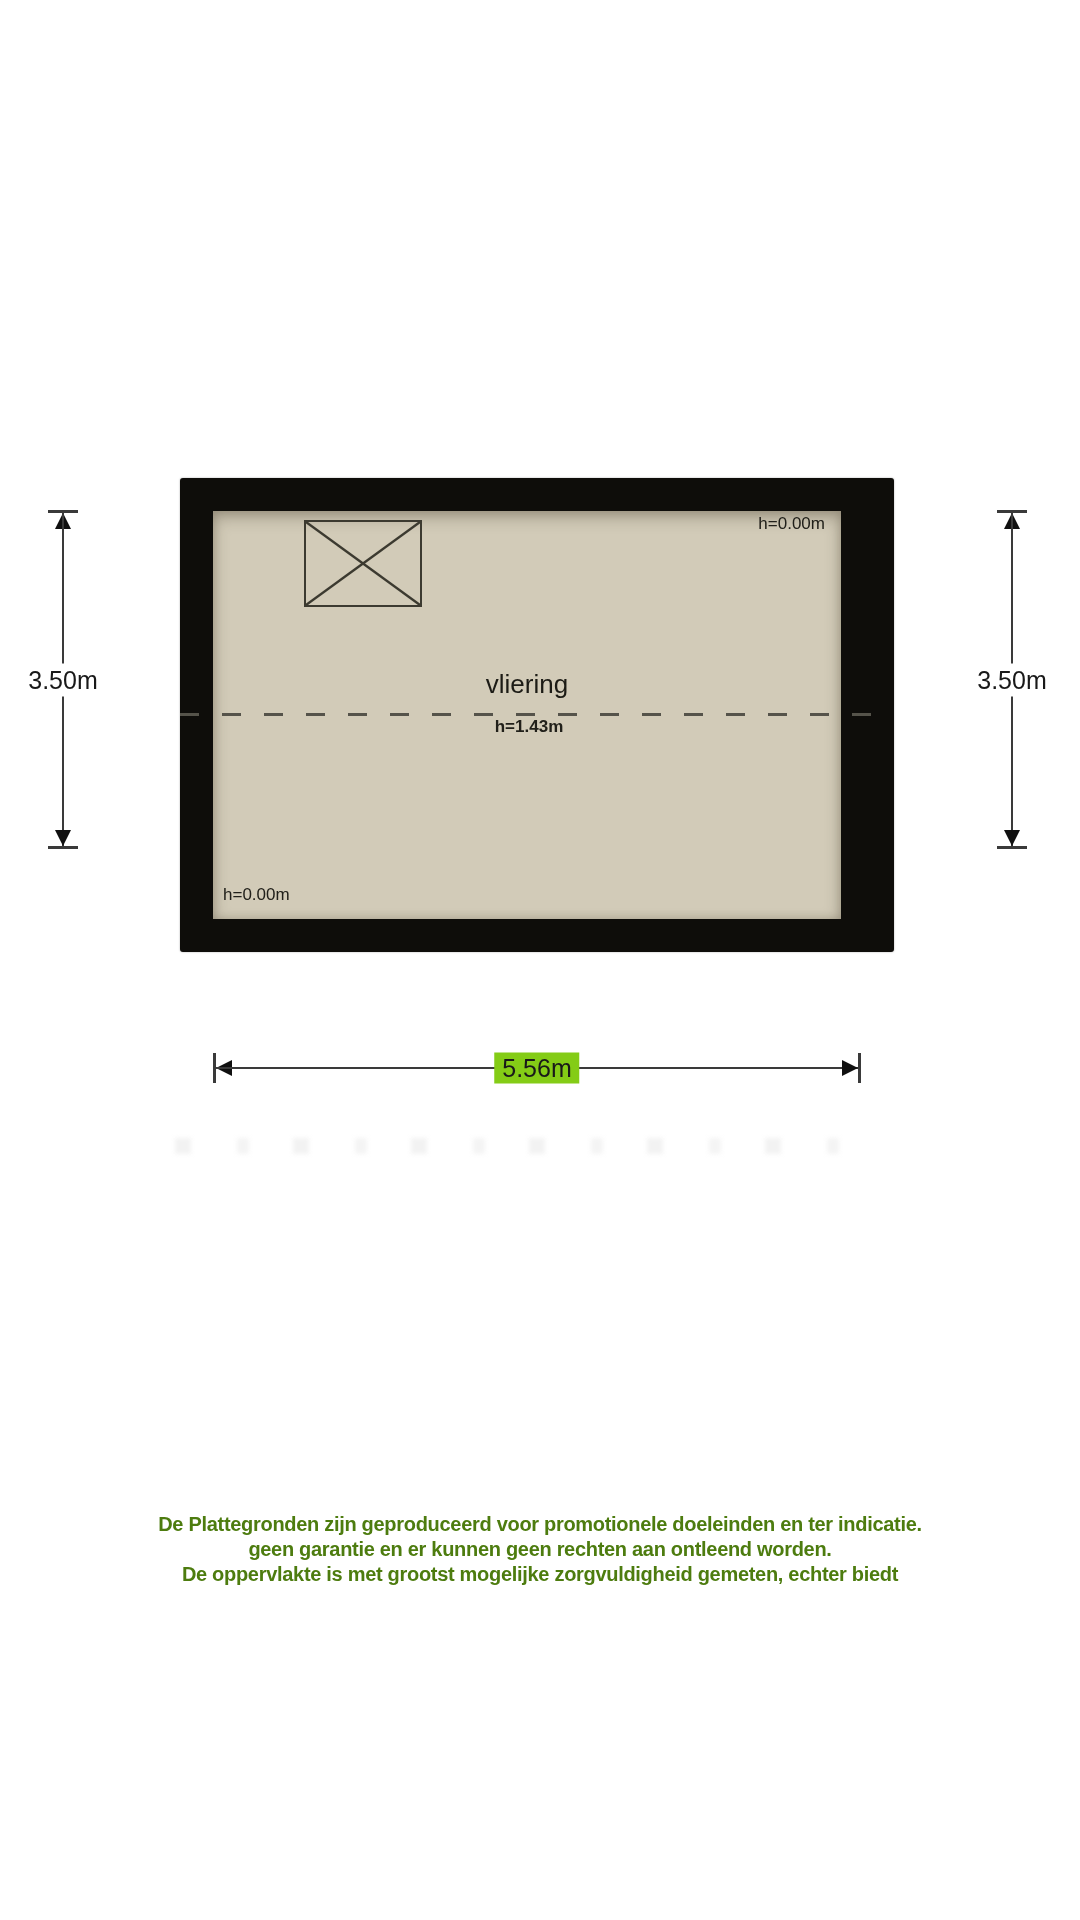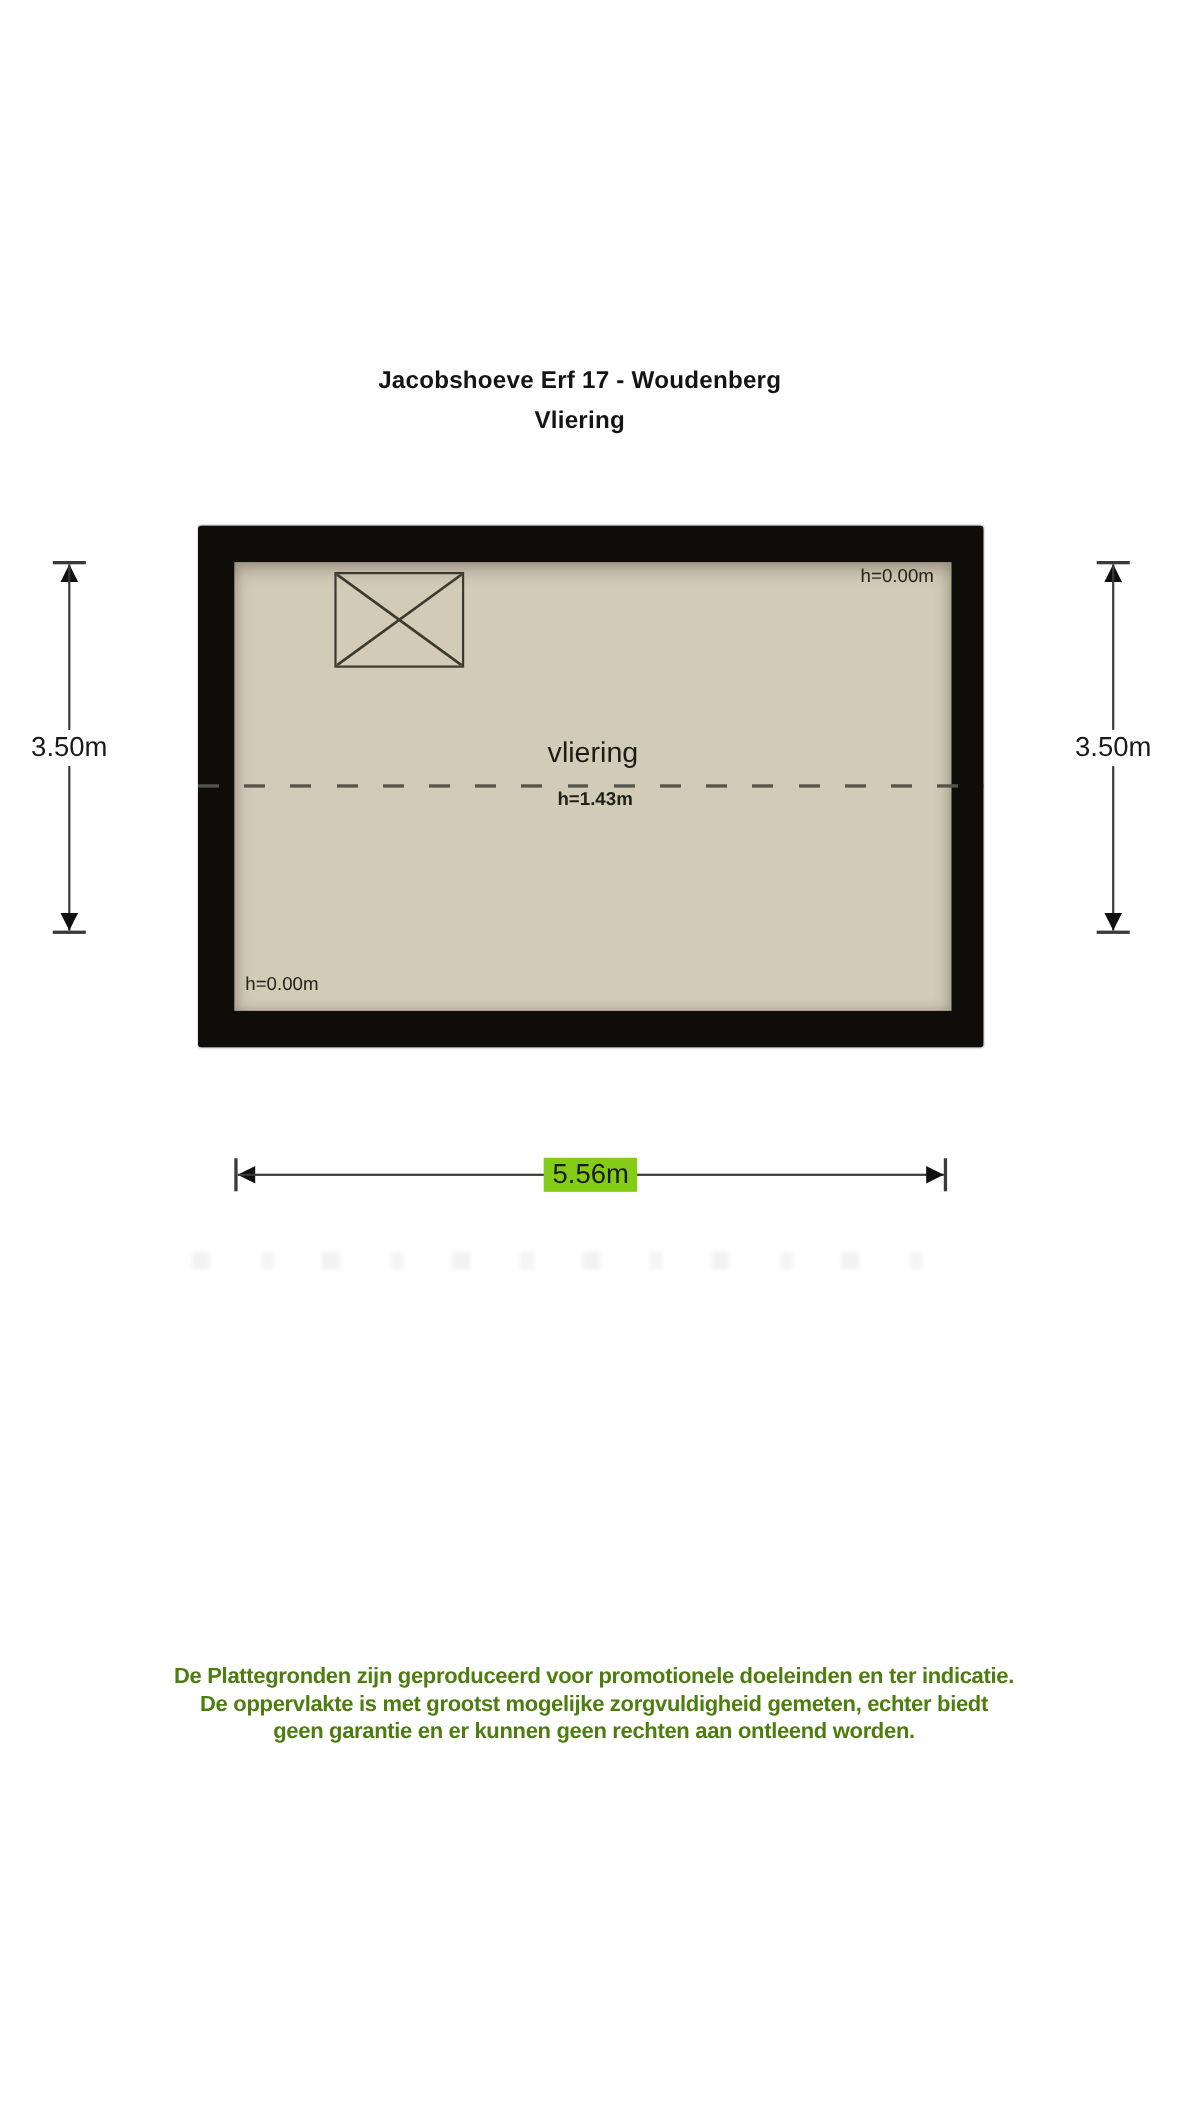--- a/index.html
+++ b/index.html
@@ -12,21 +12,20 @@
   .title,.subtitle{font-size:22px;font-weight:bold;line-height:36px;color:#141414;letter-spacing:.2px;}
   
   .plan{
     position:absolute;left:180px;top:478px;width:714px;height:474px;
     background:var(--wall,#0e0d0a);padding:33px;box-sizing:border-box;border-radius:3px;
     box-shadow:0 0 2px rgba(0,0,0,.35);
   }
   .floor{
     position:relative;width:628px;height:408px;background:var(--floor,#d2cbb8);
     box-shadow:inset 0 6px 16px rgba(45,38,20,.30), inset 0 0 10px rgba(45,38,20,.18);
-    padding-left:24px;
   }
   .xbox{
     position:absolute;left:91px;top:9px;width:118px;height:87px;
     border:2px solid var(--outline,#3c3a30);box-sizing:border-box;
   }
   .xbox svg{display:block;width:100%;height:100%;}
   .xbox line{stroke:var(--outline,#3c3a30);stroke-width:2.5;}
   .hlabel{position:absolute;font-size:17px;color:#21201a;white-space:nowrap;}
   .hlabel.tr{top:3px;right:16px;}
   .hlabel.bl{bottom:14px;left:10px;}
@@ -76,24 +75,20 @@
   .disclaimer{
     position:absolute;top:1512px;left:0;width:1080px;text-align:center;
     font-size:20px;font-weight:bold;line-height:25px;letter-spacing:-.3px;color:#4d7c0f;
   }
 </style>
 </head>
 <body>
 
 <div class="page">
 
-  <header class="titleblock">
-    <div class="title">Jacobshoeve Erf 17 - Woudenberg</div>
-    <div class="subtitle">Vliering</div>
-  </header>
 
   <div class="plan">
     <div class="floor">
       <div class="xbox">
         <svg viewBox="0 0 118 87" preserveAspectRatio="none">
           <line x1="0" y1="0" x2="118" y2="87"></line>
           <line x1="118" y1="0" x2="0" y2="87"></line>
         </svg>
       </div>
       <div class="hlabel tr">h=0.00m</div>
@@ -128,17 +123,17 @@
     <div class="hline"></div>
     <div class="tri rgt"></div>
     <div class="cap v rgt"></div>
     <div class="dimlabel">5.56m</div>
   </div>
 
   <div class="smudge"></div>
 
   <div class="disclaimer">
     <div>De Plattegronden zijn geproduceerd voor promotionele doeleinden en ter indicatie.</div>
+    <div>geen garantie en er kunnen geen rechten aan ontleend worden.</div>
     <div>De oppervlakte is met grootst mogelijke zorgvuldigheid gemeten, echter biedt</div>
-    <div>geen garantie en er kunnen geen rechten aan ontleend worden.</div>
   </div>
 
 </div>
 
 </body></html>

